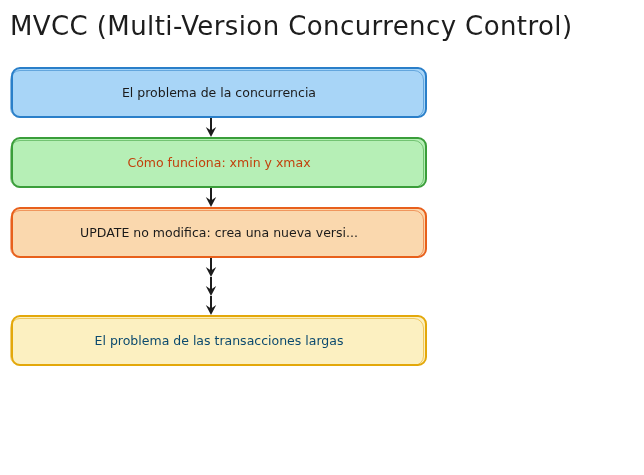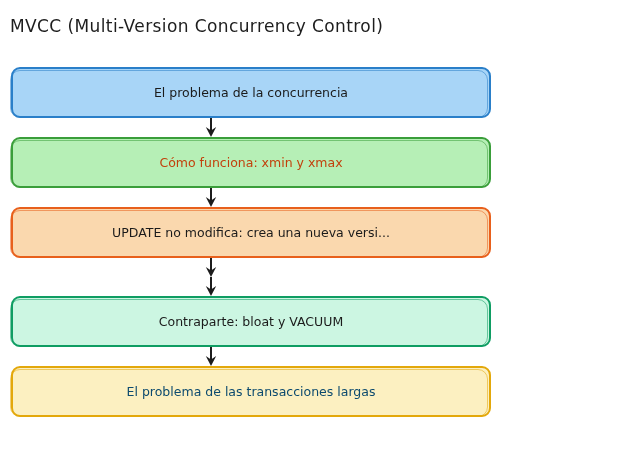--- a/index.html
+++ b/index.html
@@ -20,21 +20,21 @@
     height: 475px;
     background: #ffffff;
   }
 
   
   #diagram-title {
     position: absolute;
     left: 10px;
     top: 8px;
     font-family: "DejaVu Sans", sans-serif;
-    font-size: 17px;
+    font-size: 26px;
     line-height: 36px;
     letter-spacing: 0.4px;
     color: #1d1d1d;
     white-space: nowrap;
     font-weight: 400;
   }
 
   
   #flow-column {
     position: absolute;
@@ -44,21 +44,21 @@
   }
 
   .node-row {
     position: relative;
     width: 401px;
   }
 
   .flow-node {
     position: relative;
     box-sizing: border-box;
-    width: 480px;
+    width: 416px;
     height: 51px;
     border-radius: 9px;
     border-style: solid;
     border-width: 2.2px;
     display: flex;
     align-items: center;
     justify-content: center;
     text-align: center;
     padding: 0 12px;
   }
@@ -147,25 +147,20 @@
           <path d="M 200 0 L 200 13" stroke="#1c1c1c" stroke-width="2" fill="none"></path>
           <path d="M 194.8 9 L 200 19 L 205.2 9 L 200 12.5 Z" fill="#1c1c1c"></path>
         </svg>
       </div>
       <div class="connector">
         <svg width="401" height="19">
           <path d="M 200 0 L 200 13" stroke="#1c1c1c" stroke-width="2" fill="none"></path>
           <path d="M 194.8 9 L 200 19 L 205.2 9 L 200 12.5 Z" fill="#1c1c1c"></path>
         </svg>
       </div>
-      <div class="node-row">
-        <div class="flow-node" style="background: rgb(204, 246, 226); border-color: rgb(15, 157, 99); color: rgb(15, 157, 99);">
-          <span class="node-label" style="color: rgb(27, 27, 27);">Contraparte: bloat y VACUUM</span>
-        </div>
-      </div>
       <div class="connector">
         <svg width="401" height="19">
           <path d="M 200 0 L 200 13" stroke="#1c1c1c" stroke-width="2" fill="none"></path>
           <path d="M 194.8 9 L 200 19 L 205.2 9 L 200 12.5 Z" fill="#1c1c1c"></path>
         </svg>
       </div>
       <div class="node-row">
         <div class="flow-node" style="background: rgb(252, 240, 193); border-color: rgb(227, 168, 11); color: rgb(227, 168, 11);">
           <span class="node-label" style="color: #0c4a6e;">El problema de las transacciones largas</span>
         </div>

